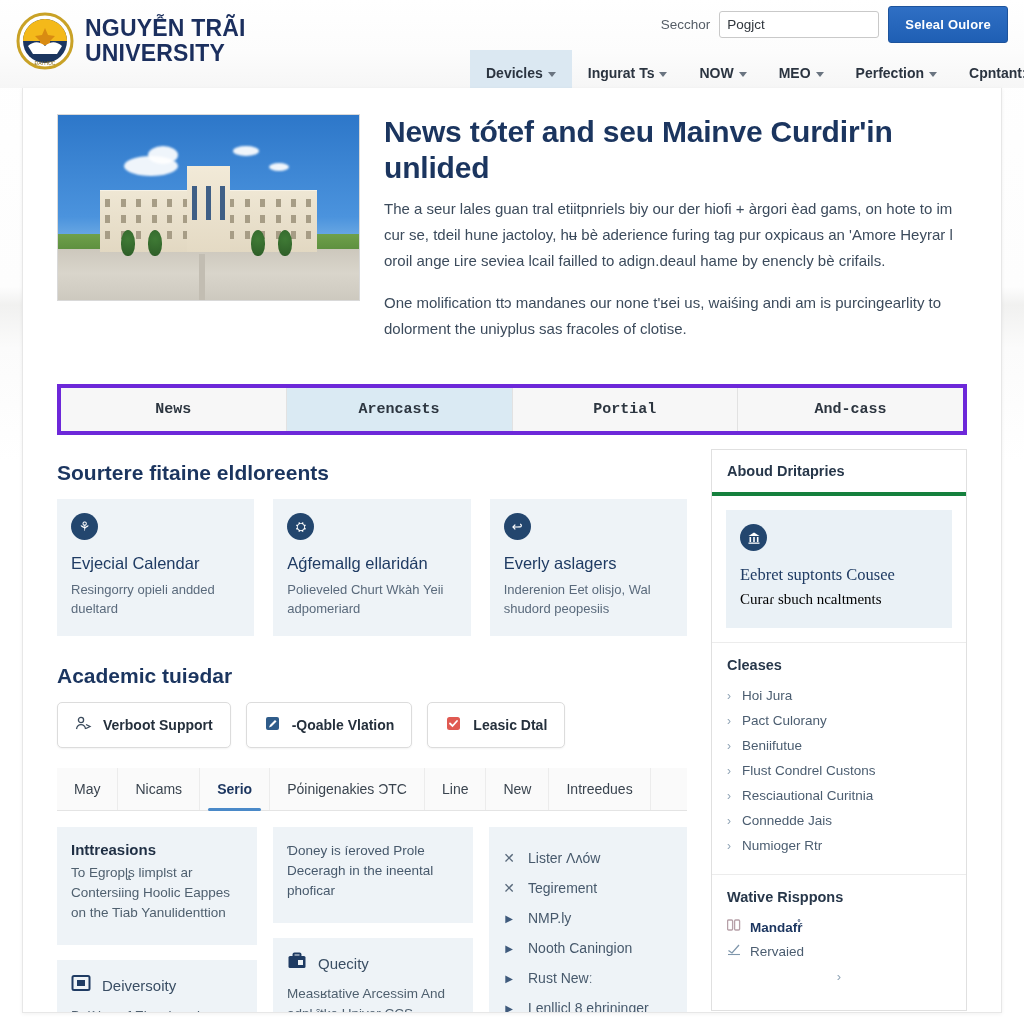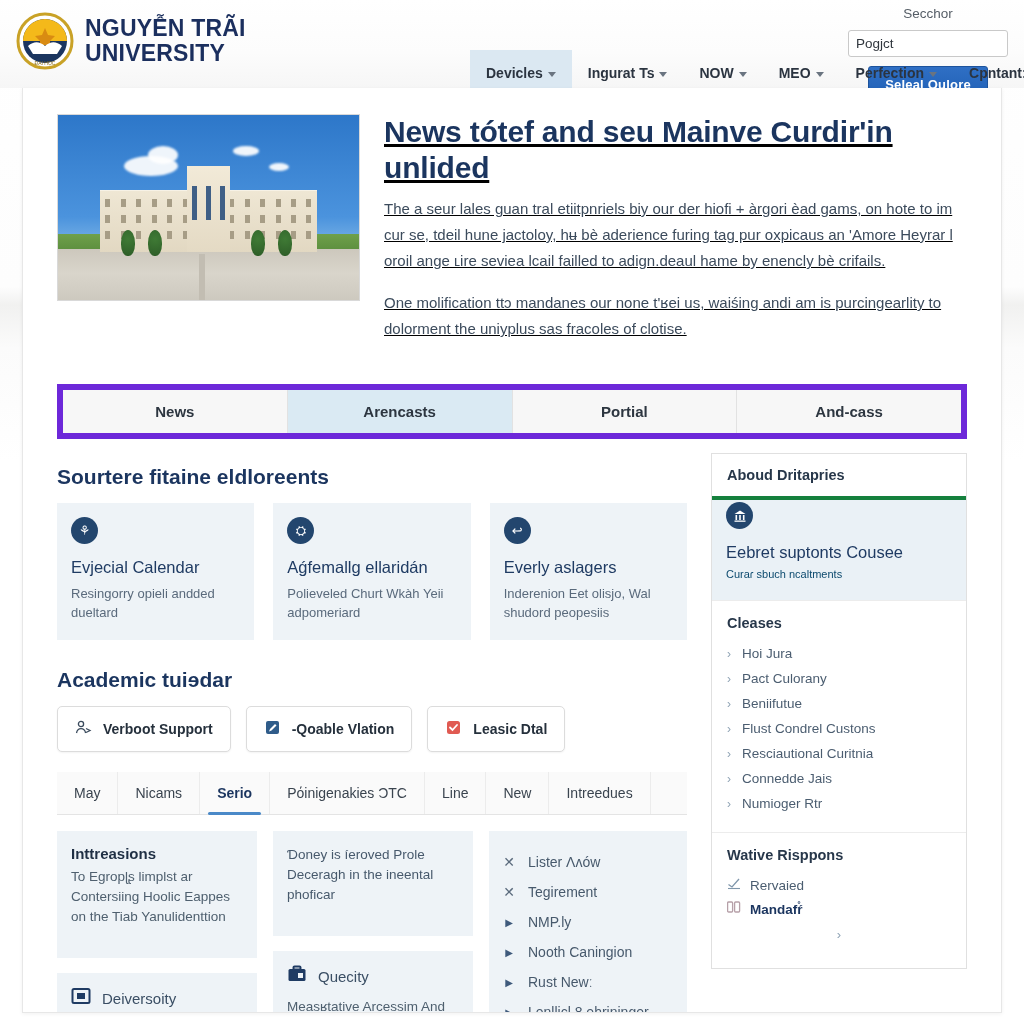--- a/index.html
+++ b/index.html
@@ -29,21 +29,21 @@
   .crest { width: 58px; height: 58px; position: relative; flex: 0 0 auto; }
   .brand-text {
     font-weight: bold; color: #1b2f5e;
     font-size: 23px; line-height: 25px;
     letter-spacing: .2px;
   }
   .brand-text .l2 { display: block; }
 
   .search-row {
     position: absolute; right: 16px; top: 6px;
-    display: flex; align-items: center; gap: 9px; flex-direction: column;
+    display: flex; align-items: center; gap: 9px;
   }
   .search-label { font-size: 13.5px; color: #555d66; }
   .search-input {
     width: 160px; height: 27px;
     border: 1px solid #c9c9c9; border-radius: 3px;
     background: #fff; font-size: 13.5px; color: #30363d;
     padding: 0 7px; outline: none;
     font-family: "Liberation Sans", sans-serif;
   }
   .search-btn {
@@ -93,34 +93,34 @@
   .sky { position:absolute; inset:0; background: linear-gradient(180deg,#2d77c9 0%,#4b93dd 55%,#8dc0ea 78%,#cfe2f3 100%); }
   .cloud { position:absolute; background:#fff; border-radius:50%; filter: blur(1px); opacity:.92; }
   .ground { position:absolute; left:0; right:0; bottom:0; height:66px; background: linear-gradient(180deg,#6fa04a 0%,#5f9140 22%,#cdc8bd 23%,#d9d5cb 60%,#cdc9bf 100%); }
   .bldg { position:absolute; left:14%; right:14%; bottom:48px; height:62px; background: linear-gradient(180deg,#efe7d4 0%,#e2d8c2 100%); border-top:1px solid #f7f2e6; }
   .bldg-center { position:absolute; left:43%; width:14%; bottom:48px; height:86px; background: linear-gradient(180deg,#f2ead8 0%,#e4dac4 100%); }
   .win-row { position:absolute; left:0; right:0; display:flex; justify-content:space-around; }
   .win { width:5px; height:8px; background:#a79d86; }
   .tree { position:absolute; bottom:44px; width:14px; height:26px; background: radial-gradient(circle at 50% 35%,#3f7a35 0%,#2d5c27 100%); border-radius:50% 50% 45% 45%; }
   .path { position:absolute; bottom:0; left:47%; width:6px; height:46px; background:#c2bdb2; }
 
-  .hero-body { flex: 1 1 auto; min-width: 0; text-decoration: underline; }
+  .hero-body { flex: 1 1 auto; min-width: 0; }
   .hero-title {
     font-size: 30px; line-height: 36px; font-weight: bold;
     color: #1b355f; margin: 0 0 10px 0; letter-spacing: -.2px;
   }
   .hero-p {
     font-size: 15px; line-height: 26px; color: #3c4b5c;
     margin: 0 0 16px 0;
   }
 
   
   .sectabs {
     display: flex; margin: 26px 34px 0 34px;
-    border: 6px solid #6d28d9; background: #f7f7f7;
+    border: 4px solid #6d28d9; background: #f7f7f7; font-family: Liberation Mono, monospace;
   }
   .sectab {
     flex: 1 1 0; text-align: center;
     padding: 13px 4px; font-size: 15px; font-weight: bold;
     color: #2d3640; cursor: pointer;
     border-right: 1px solid #e2e2e2;
   }
   .sectab:last-child { border-right: none; }
   .sectab.active { background: #daeaf3; }
 
@@ -172,21 +172,21 @@
   .itab.active::after {
     content:''; position:absolute; left:8px; right:8px; bottom:-1px;
     height:3px; background:#4a89c8; border-radius:2px;
   }
 
   
   .panels { display: flex; gap: 16px; margin-top: 16px; }
   .pcol { width: 200px; flex: 0 0 auto; }
   .pcol.wide { flex: 1 1 auto; width: auto; }
   .pcard {
-    background: #eef3f7; padding: 14px 14px 31px 14px;
+    background: #eef3f7; padding: 14px 14px 22px 14px;
     margin-bottom: 15px; min-height: 96px;
   }
   .pcard .pt { font-size: 15px; font-weight: bold; color: #1f2f44; margin-bottom: 5px; }
   .pcard .pd { font-size: 13.5px; line-height: 20px; color: #4f606f; }
   .pcard.plain .pd { color: #47596c; }
   .icn-card .ihead { display:flex; align-items:center; gap:11px; margin-bottom: 10px; }
   .icn-card .ititle { font-size: 15px; color: #3a4e64; }
 
   .listcard {
     background: #eef3f7; padding: 16px 14px; height: 210px;
@@ -197,23 +197,23 @@
   }
   .lx { color: #5a6a7c; font-size: 14px; width: 12px; text-align:center; }
   .lp { color: #3f5a7c; font-size: 10px; width: 12px; text-align:center; }
 
   
   .sidecard { border: 1px solid #e0e0e0; background: #fff; }
   .sidehead {
     padding: 13px 15px; font-size: 14.5px; font-weight: bold;
     color: #27374a; border-bottom: 4px solid #15803d;
   }
-  .sidefeat { background: #eaf1f6; padding: 2px 14px 20px 14px; }
+  .sidefeat { background: #eaf1f6; margin: 14px; padding: 14px 14px 20px 14px; font-family: Liberation Serif, serif; }
   .sidefeat .ft { font-size: 16.5px; color: #1f3b63; margin-bottom: 6px; }
-  .sidefeat .fd { font-size: 11px; color: #0c4a6e; }
+  .sidefeat .fd { font-size: 15px; color: #000000; }
   .sideblock { padding: 14px 15px 16px 15px; border-top: 1px solid #ececec; }
   .sidetitle { font-size: 14.5px; font-weight: bold; color: #27374a; margin-bottom: 10px; }
   .slink {
     display: flex; align-items: center; gap: 11px;
     font-size: 13.5px; color: #4b5d70; padding: 5px 0; cursor: pointer;
   }
   .schev { color: #8fa3b5; font-size: 12px; }
   .srow { display: flex; align-items: center; gap: 9px; padding: 4px 0; font-size: 13.5px; }
   .srow.bold { color: #1b355f; font-weight: bold; }
   .srow.norm { color: #4b5d70; }
@@ -553,38 +553,38 @@
               <span>Connedde Jais</span>
             </div>
             <div class="slink">
               <span class="schev">›</span>
               <span>Numioger Rtr</span>
             </div>
           </div>
 
           <div class="sideblock">
             <div class="sidetitle">Wative Risppons</div>
+            <div class="srow bold">
+              <span>
+                <svg width="14" height="13" viewBox="0 0 14 13">
+                    <rect x="0.6" y="1" width="5" height="10" rx="1" fill="none" stroke="#b6a0a8" stroke-width="1.3"></rect>
+                    <rect x="7.6" y="1" width="5" height="10" rx="1" fill="none" stroke="#b6a0a8" stroke-width="1.3"></rect>
+                  </svg>
+              </span>
+              <span>Mandafŕ̊</span>
+            </div>
             <div class="srow norm">
               <span>
                 <svg width="14" height="13" viewBox="0 0 14 13">
                     <path d="M1.5 7.5l3.5 2.5L12 2" fill="none" stroke="#7f96ab" stroke-width="1.3"></path>
                     <path d="M1 11.5h12" stroke="#7f96ab" stroke-width="1.1"></path>
                   </svg>
               </span>
               <span>Rervaied</span>
             </div>
-            <div class="srow bold">
-              <span>
-                <svg width="14" height="13" viewBox="0 0 14 13">
-                    <rect x="0.6" y="1" width="5" height="10" rx="1" fill="none" stroke="#b6a0a8" stroke-width="1.3"></rect>
-                    <rect x="7.6" y="1" width="5" height="10" rx="1" fill="none" stroke="#b6a0a8" stroke-width="1.3"></rect>
-                  </svg>
-              </span>
-              <span>Mandafŕ̊</span>
-            </div>
             <div class="sidefoot">›</div>
           </div>
 
         </div>
 
         <div class="footer-line" style="padding-right:0;">
           
         </div>
       </div>
 

